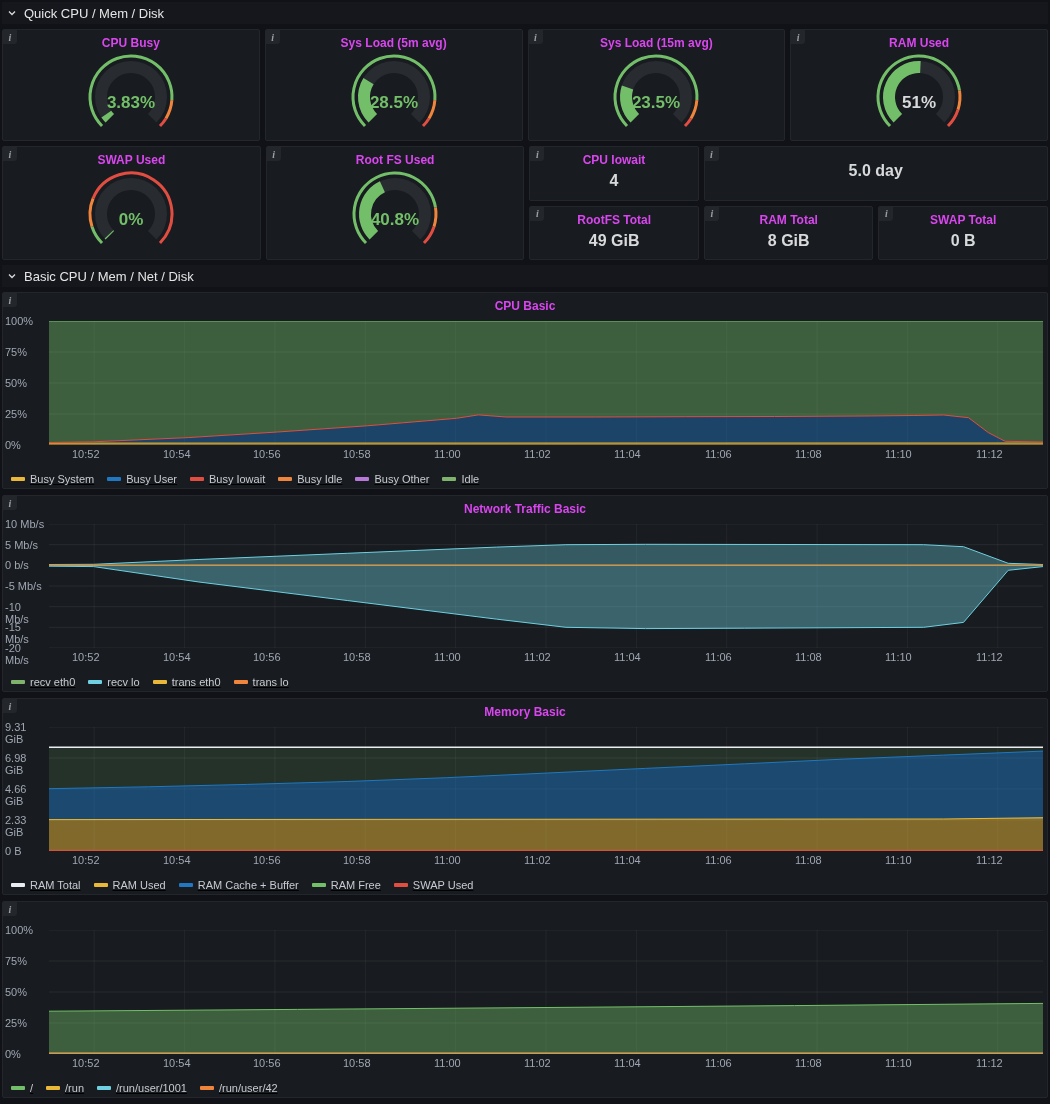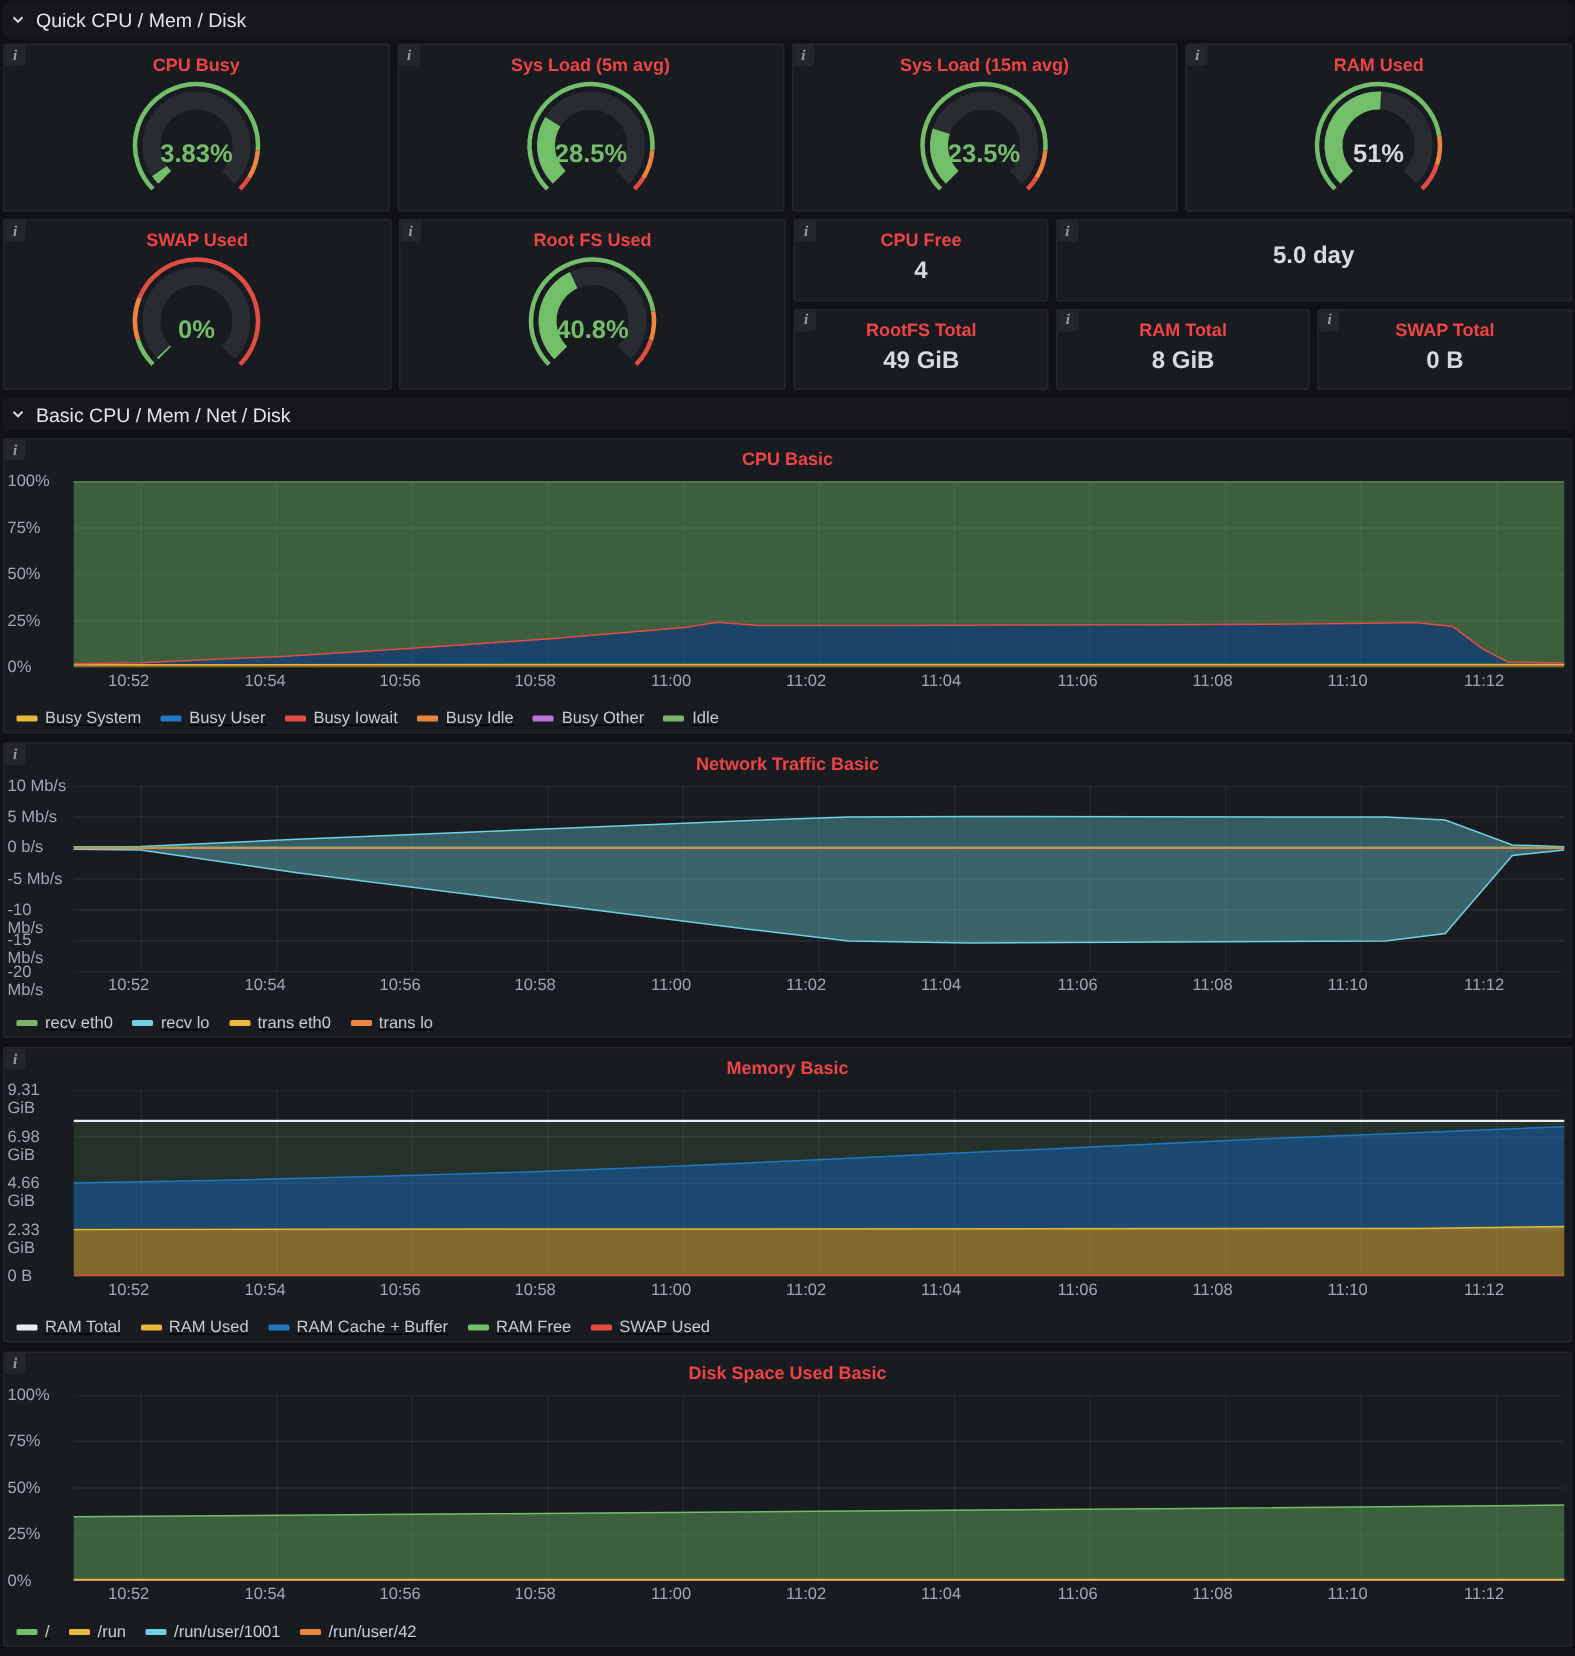--- a/index.html
+++ b/index.html
@@ -5,21 +5,21 @@
   * { box-sizing:border-box; margin:0; padding:0; }
   html,body { width:1050px; height:1104px; background:#111217; font-family:"Liberation Sans",sans-serif; overflow:hidden; }
   #dash { display:flex; flex-direction:column; gap:5px; padding:2px; }
   .row-header { display:flex; align-items:center; gap:7px; height:22px; padding:0 5px;
     color:#e5e5e5; font-size:13px; font-weight:400; cursor:pointer; background:rgba(255,255,255,0.025); }
   .prow { display:flex; gap:5px; }
   .panel { background:#181b1f; border:1px solid #23262b; border-radius:2px; position:relative; overflow:hidden; }
   .info-corner { position:absolute; top:0; left:0; width:14px; height:14px; background:#23272c; color:#9aa0a6;
     font:italic 700 10px "Liberation Serif",serif; display:flex; align-items:center; justify-content:center;
     border-radius:0 0 3px 0; cursor:pointer; z-index:3; }
-  .panel-title { text-align:center; color:#ef4444; font-size:12px; font-weight:700; padding-top:6px; cursor:pointer; position:relative; z-index:2; white-space:nowrap; }
+  .panel-title { text-align:center; color:#d946ef; font-size:12px; font-weight:700; padding-top:6px; cursor:pointer; position:relative; z-index:2; white-space:nowrap; }
   .gpanel { flex:1; display:flex; flex-direction:column; align-items:center; }
   .gpanel svg { margin-top:1px; }
   .r2right { flex:2.02; display:flex; flex-direction:column; gap:5px; }
   .r2right .prow { flex:1; }
   .stat { flex:1; display:flex; flex-direction:column; }
   .stat .val { flex:1; display:flex; align-items:center; justify-content:center; color:#d8d9da; font-size:16px; font-weight:700; padding-bottom:4px; }
   .flex2 { flex:2.05; }
   .graph { height:197px; }
   .graph svg.plot { position:absolute; left:46px; top:28px; cursor:crosshair; }
   .ylab { position:absolute; left:2px; width:40px; color:#9fa7b3; font-size:11px; }
@@ -111,21 +111,21 @@
           <path d="M 115.50 39.59 A 41 41 0 0 1 113.99 58.67" stroke="#ef843c" stroke-width="3" fill="none"></path>
           <path d="M 113.99 58.67 A 41 41 0 0 1 103.99 74.99" stroke="#e24d42" stroke-width="3" fill="none"></path>
           <path d="M 53.79 67.21 A 30 30 0 0 1 62.40 18.78" stroke="#73bf69" stroke-width="12" fill="none"></path>
           <text x="75" y="57" text-anchor="middle" font-size="17" font-weight="700" fill="#73bf69" font-family="Liberation Sans, sans-serif">40.8%</text>
         </svg>
       </div>
       <div class="r2right">
         <div class="prow">
           <div class="panel stat">
             <div class="info-corner">i</div>
-            <div class="panel-title">CPU Free</div>
+            <div class="panel-title">CPU Iowait</div>
             <div class="val">4</div>
           </div>
           <div class="panel stat flex2">
             <div class="info-corner">i</div>
             <div class="val">5.0 day</div>
           </div>
         </div>
         <div class="prow">
           <div class="panel stat">
             <div class="info-corner">i</div>
@@ -350,21 +350,20 @@
             <span class="ll">RAM Free</span>
           </div>
           <div class="li">
             <span class="lm" style="background:#e24d42"></span>
             <span class="ll">SWAP Used</span>
           </div>
         </div>
       </div>
       <div class="panel graph">
         <div class="info-corner">i</div>
-        <div class="panel-title">Disk Space Used Basic</div>
         <svg class="plot" width="994" height="124">
           <line x1="0" x2="994" y1="0.0" y2="0.0" stroke="rgba(255,255,255,0.07)"></line>
           <line x1="0" x2="994" y1="31.0" y2="31.0" stroke="rgba(255,255,255,0.07)"></line>
           <line x1="0" x2="994" y1="62.0" y2="62.0" stroke="rgba(255,255,255,0.07)"></line>
           <line x1="0" x2="994" y1="93.0" y2="93.0" stroke="rgba(255,255,255,0.07)"></line>
           <line x1="0" x2="994" y1="124.0" y2="124.0" stroke="rgba(255,255,255,0.07)"></line>
           <line x1="45.2" x2="45.2" y1="0" y2="124" stroke="rgba(255,255,255,0.05)"></line>
           <line x1="135.6" x2="135.6" y1="0" y2="124" stroke="rgba(255,255,255,0.05)"></line>
           <line x1="225.9" x2="225.9" y1="0" y2="124" stroke="rgba(255,255,255,0.05)"></line>
           <line x1="316.3" x2="316.3" y1="0" y2="124" stroke="rgba(255,255,255,0.05)"></line>

